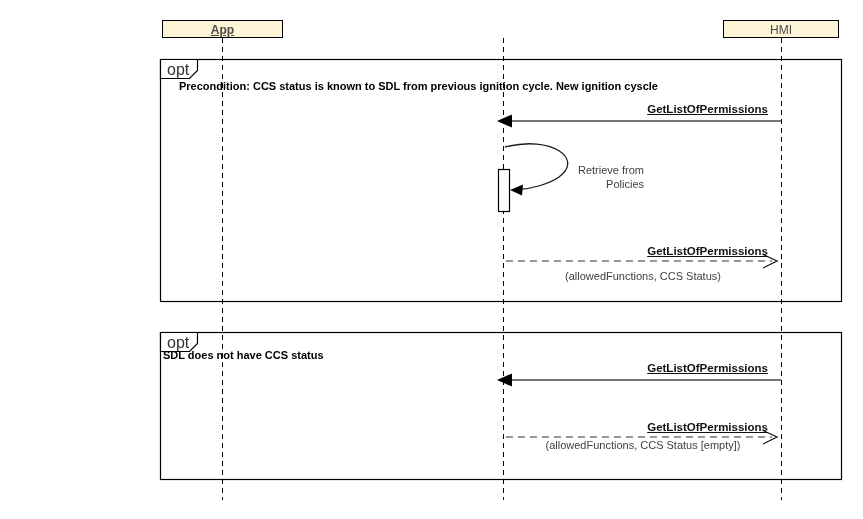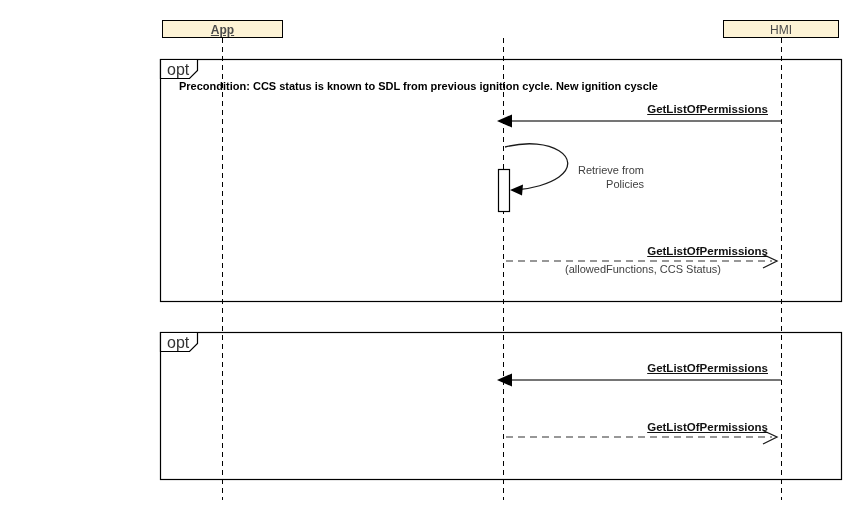--- a/index.html
+++ b/index.html
@@ -28,21 +28,21 @@
     width:250px;text-align:right;font-size:11.5px;font-weight:bold;color:#111;
     text-decoration:underline;
   }
   #m1-label{left:518px;top:103px;}
   #m2-label{left:518px;top:245px;}
   #m3-label{left:518px;top:362px;}
   #m4-label{left:518px;top:421px;}
   .msg-sublabel{
     width:250px;text-align:center;font-size:11px;font-weight:normal;color:#3f3f3f;
   }
-  #m2-sublabel{left:518px;top:263px;}
+  #m2-sublabel{left:518px;top:270px;}
   #m4-sublabel{left:518px;top:439px;}
   .self-label{
     left:552px;top:155px;width:92px;text-align:right;font-size:11px;color:#3f3f3f;
     white-space:normal;line-height:14px;margin-top:8px;
   }
 </style>
 </head>
 <body>
 
 <div id="canvas">
@@ -81,22 +81,24 @@
     <span class="pname">App</span>
   </div>
   <div class="participant" id="participant-hmi">
     <span class="pname">HMI</span>
   </div>
 
   <div class="txt op-label" id="op1">opt</div>
   <div class="txt op-label" id="op2">opt</div>
 
   <div class="txt guard" id="guard1">Precondition: CCS status is known to SDL from previous ignition cycle. New ignition cyscle</div>
+  <div class="txt guard" id="guard2">SDL does not have CCS status</div>
 
   <div class="txt msg-label" id="m1-label">GetListOfPermissions</div>
   <div class="txt self-label">Retrieve from Policies</div>
   <div class="txt msg-label" id="m2-label">GetListOfPermissions</div>
   <div class="txt msg-sublabel" id="m2-sublabel">(allowedFunctions, CCS Status)</div>
 
   <div class="txt msg-label" id="m3-label">GetListOfPermissions</div>
   <div class="txt msg-label" id="m4-label">GetListOfPermissions</div>
+  <div class="txt msg-sublabel" id="m4-sublabel">(allowedFunctions, CCS Status [empty])</div>
 
 </div>
 
 </body></html>

